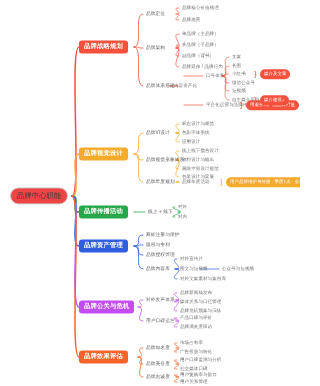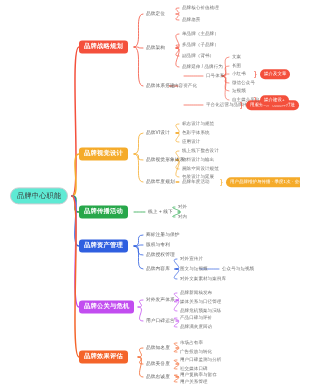--- a/index.html
+++ b/index.html
@@ -6,21 +6,21 @@
   body{width:300px;height:386px;overflow:hidden;
        font-family:"Liberation Sans","DejaVu Sans",sans-serif;}
   #stage{position:relative;width:300px;height:386px;}
   svg.links{position:absolute;left:0;top:0;width:300px;height:386px;overflow:visible;}
 
   .node{position:absolute;white-space:nowrap;line-height:1;}
 
   
   .root{
     transform:translateY(-50%);
-    background:#5eead4;border:1px solid #c9ccd1;border-radius:9px;
+    background:#ef4444;border:1px solid #c9ccd1;border-radius:9px;
     padding:4px 6px;font-size:7.2px;color:#3a3a3a;letter-spacing:.2px;
   }
 
   
   .b1{
     transform:translateY(-50%);
     border-radius:3px;padding:3.4px 5px;font-size:6.3px;color:#ffffff;
     font-weight:bold;letter-spacing:.2px;
   }
 

